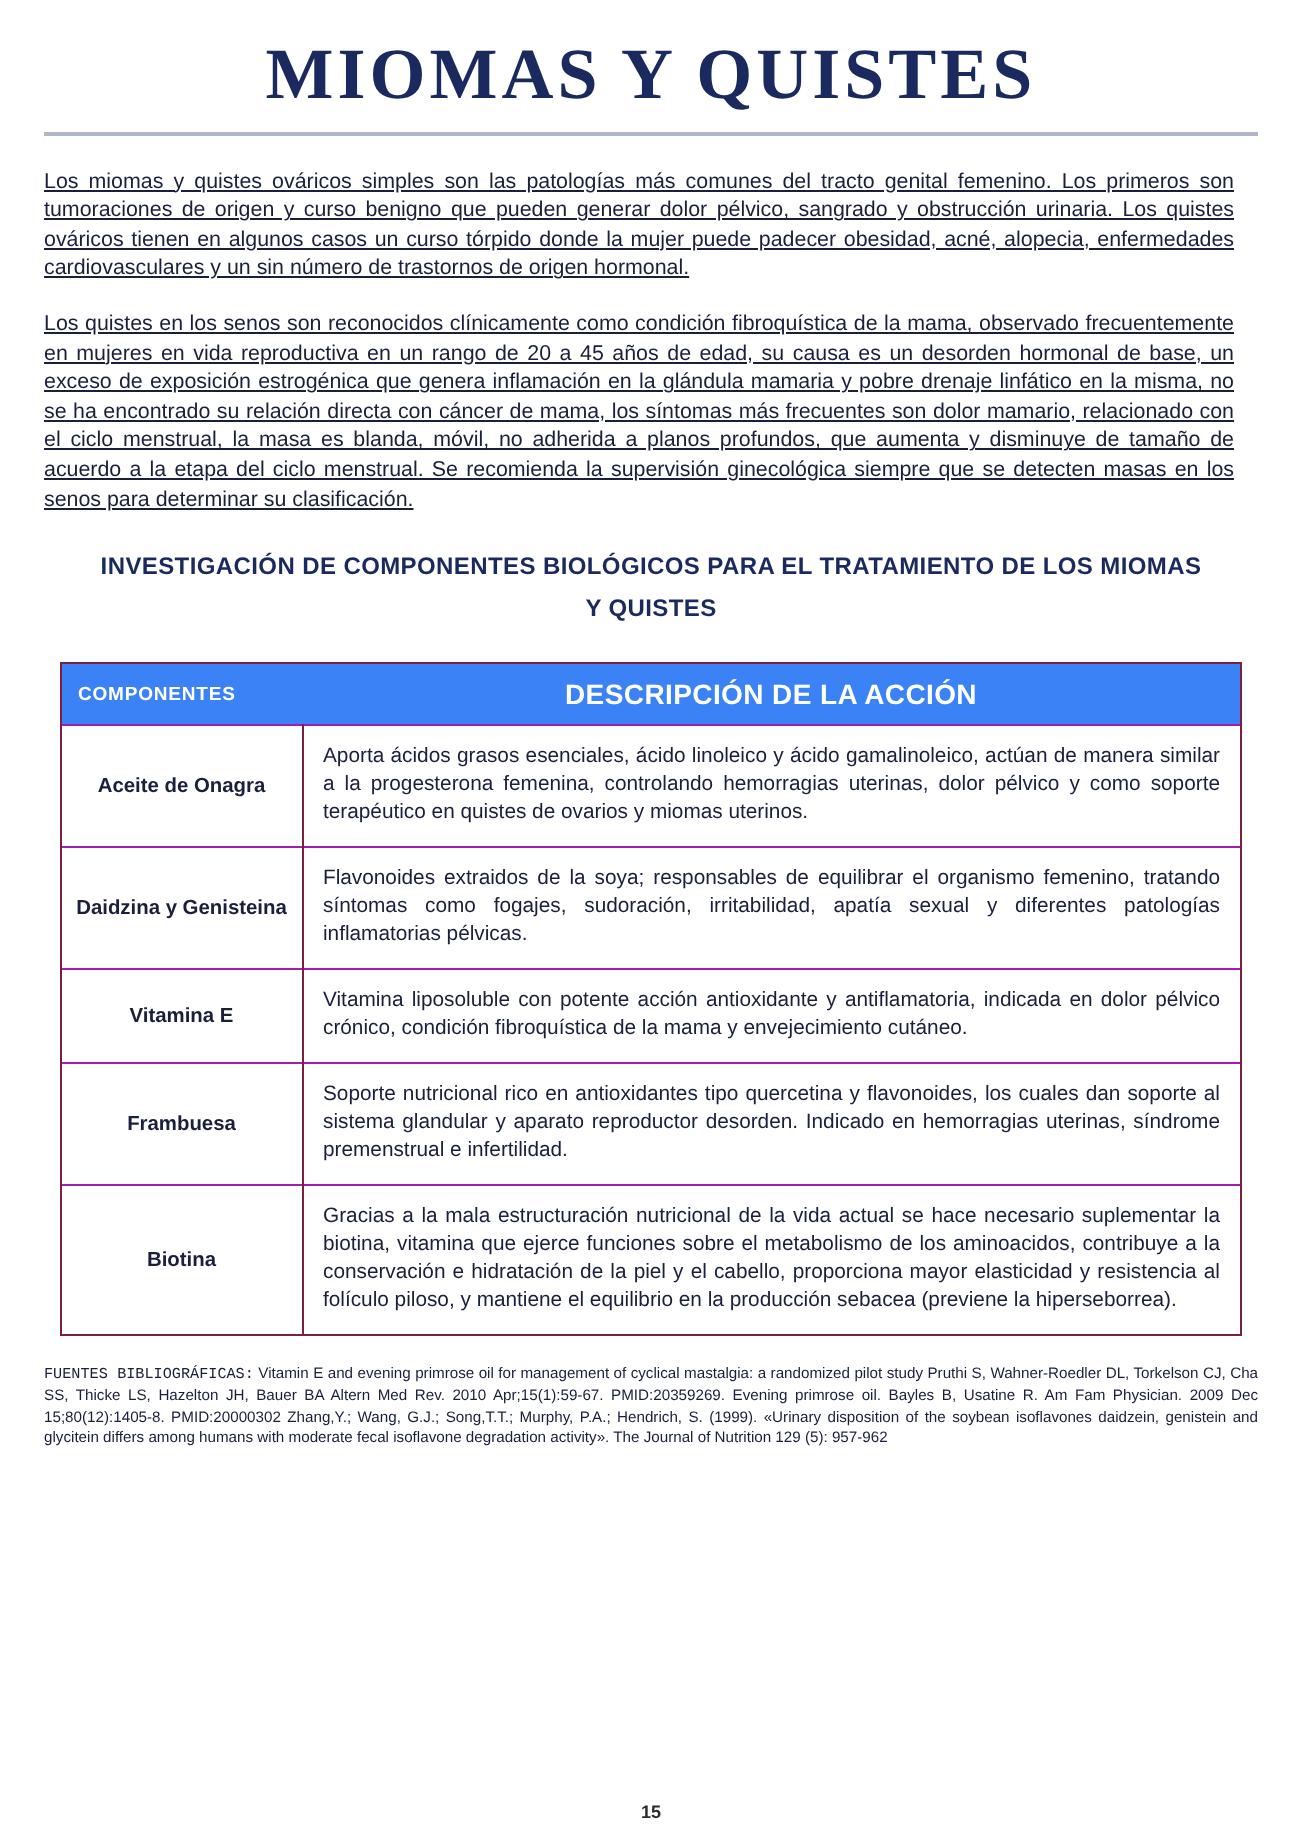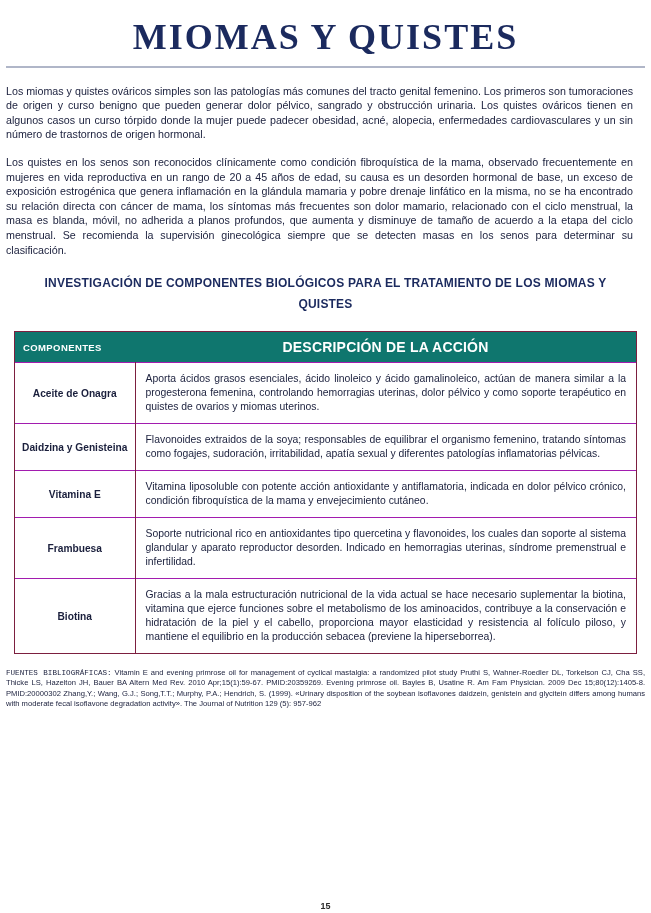--- a/index.html
+++ b/index.html
@@ -12,21 +12,21 @@
     background: #ffffff;
     font-family: "Liberation Sans", sans-serif;
     color: #1a1a2e;
     overflow: hidden;
     position: relative;
   }
   .page {
     width: 651px;
     height: 913px;
     box-sizing: border-box;
-    padding: 0 2px;
+    padding: 0 18px;
     position: relative;
   }
   
   .title-block {
     padding-top: 18px;
     text-align: center;
   }
   .doc-title {
     font-family: "Liberation Serif", serif;
     font-size: 36px;
@@ -45,20 +45,21 @@
   .intro {
     margin-top: 16px;
     padding: 0 4px;
   }
   .intro p {
     font-size: 10.7px;
     line-height: 14.6px;
     text-align: justify;
     margin: 0 12px 13px 0;
     color: #1a1f3c;
+    text-decoration: underline;
   }
   
   .section-heading {
     margin-top: 16px;
     margin-bottom: 16px;
     text-align: center;
     color: #1b2a5e;
     font-weight: 700;
     font-size: 12px;
     line-height: 21px;
@@ -69,21 +70,21 @@
   .table-wrap {
     margin: 0 12px;
     border: 1px solid #7c1f3f;
   }
   table.components {
     width: 100%;
     border-collapse: collapse;
     table-layout: fixed;
   }
   table.components thead th {
-    background: #0f766e;
+    background: #3b82f6;
     color: #ffffff;
     padding: 7px 8px;
     vertical-align: middle;
   }
   th.col-comp {
     width: 104px;
     font-size: 9.5px;
     font-weight: 700;
     letter-spacing: 0.4px;
     text-align: left;

